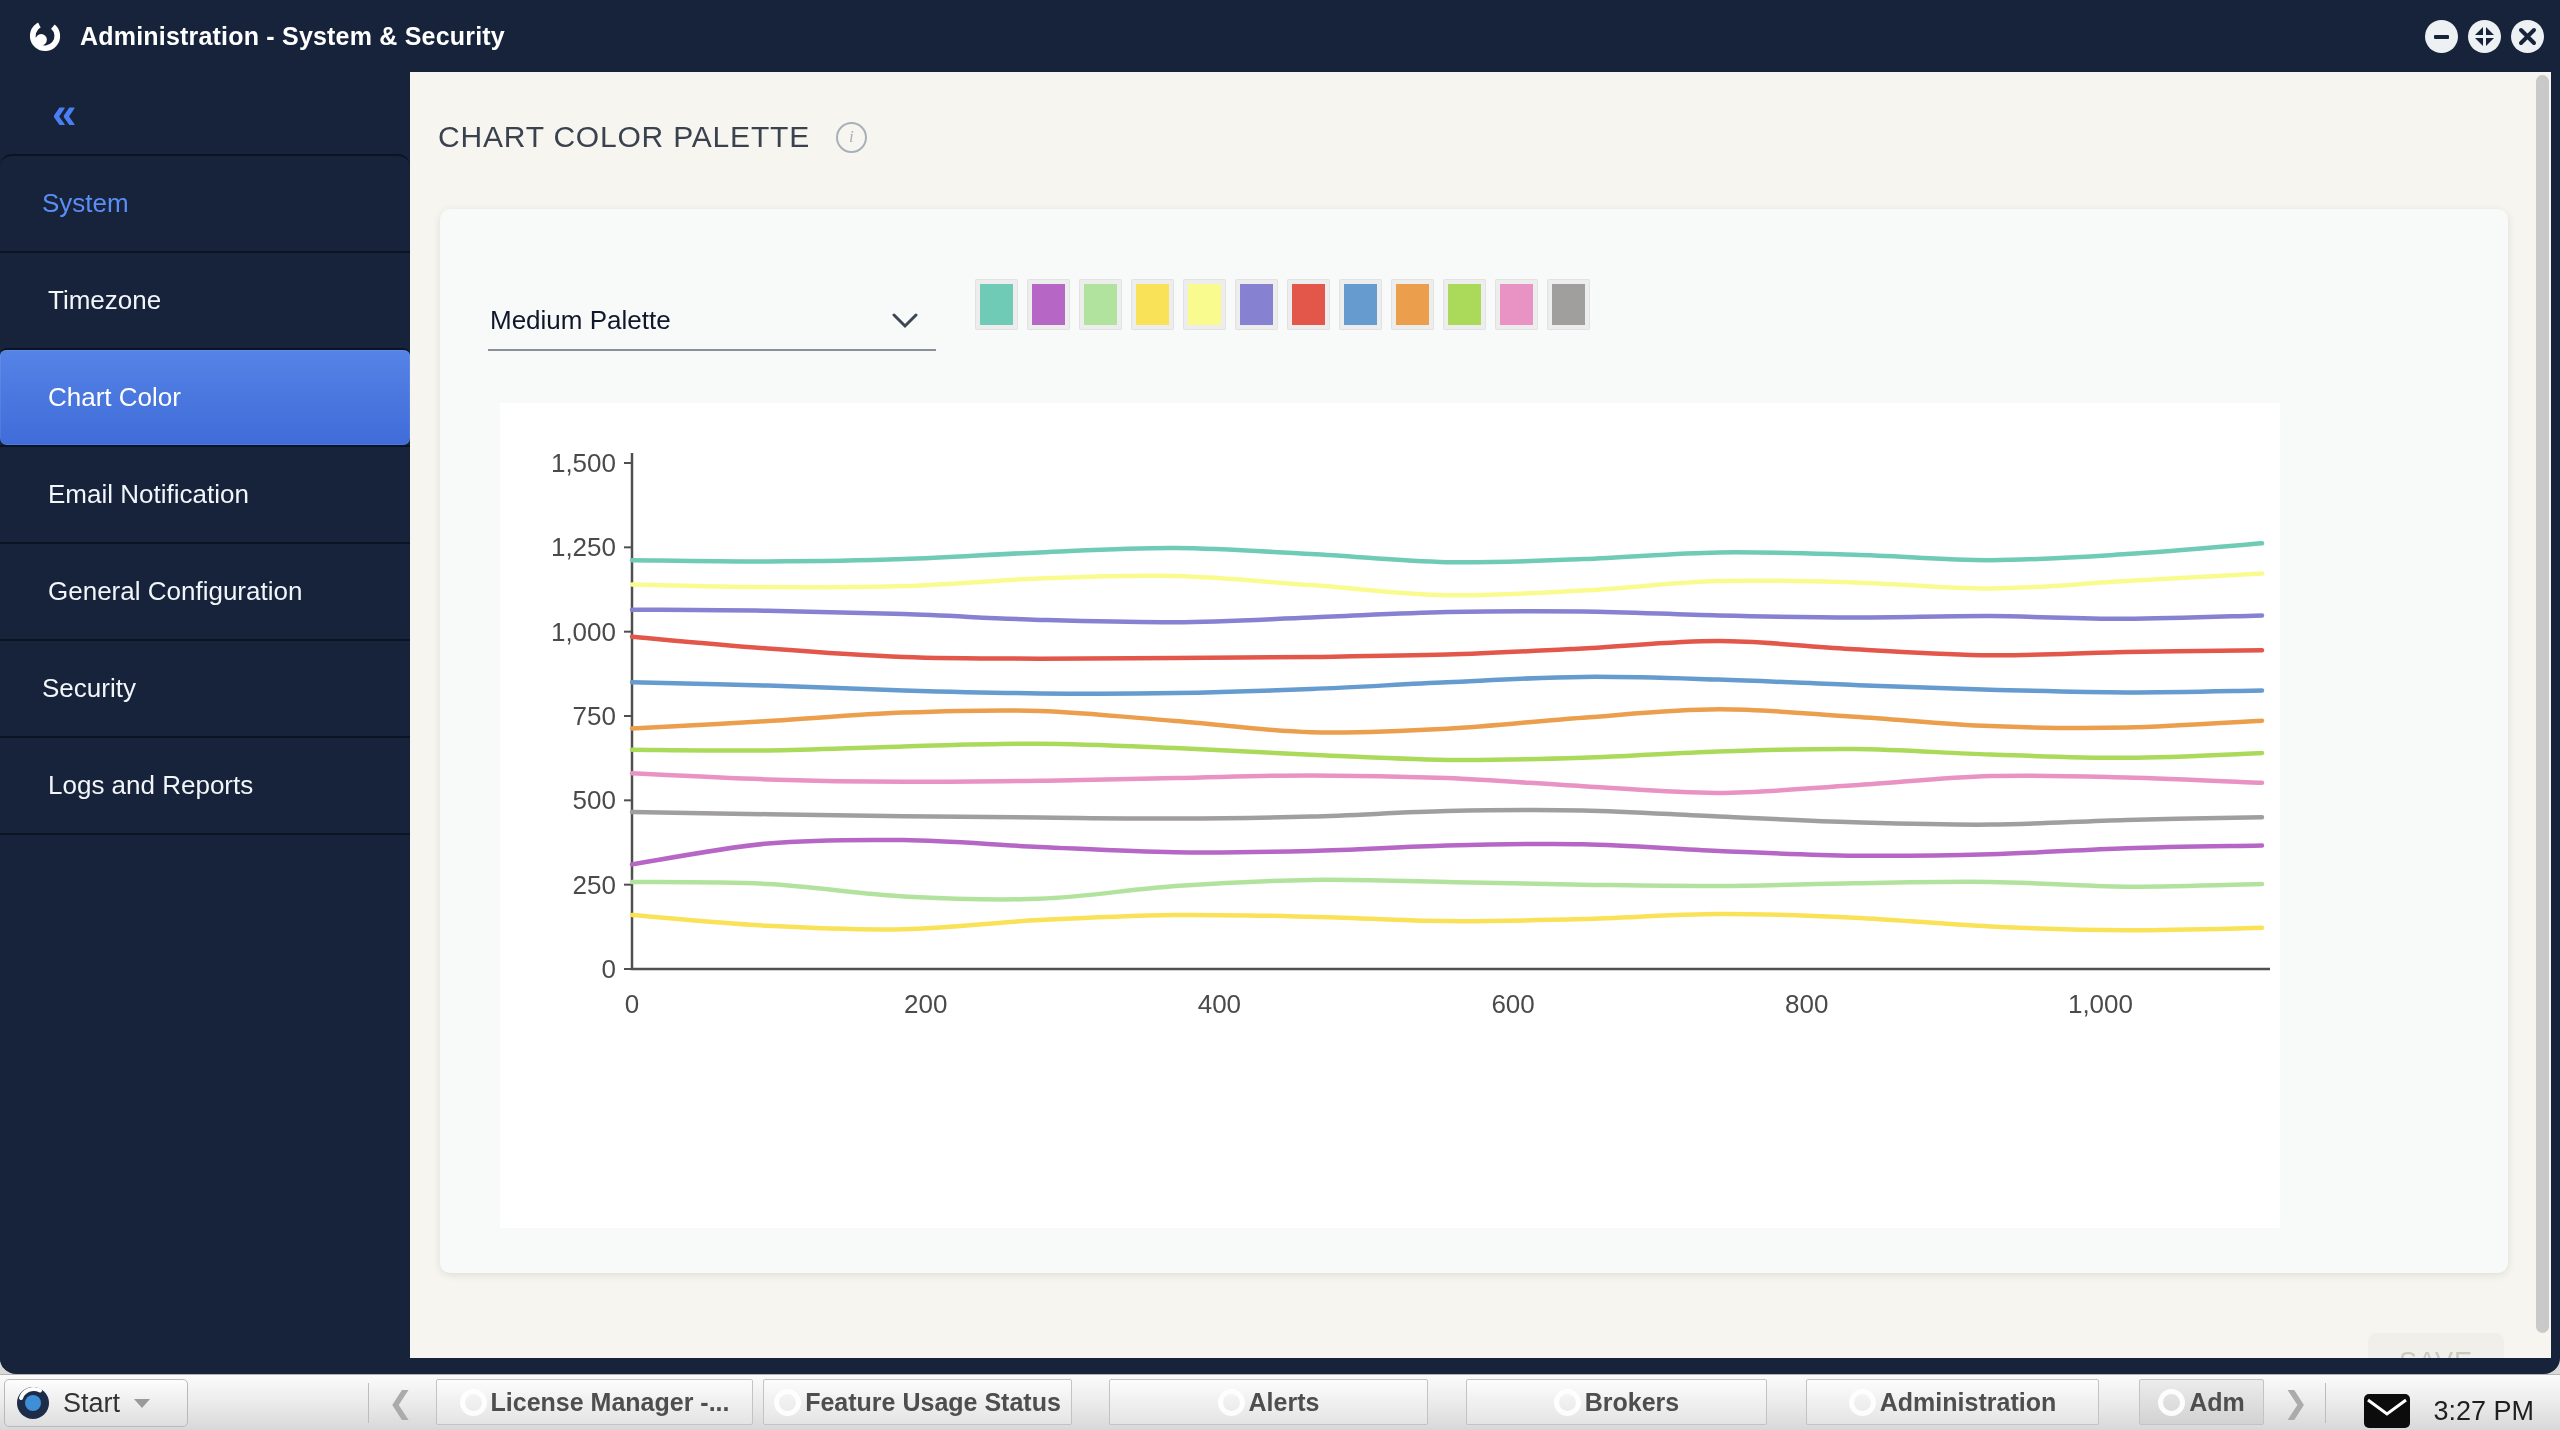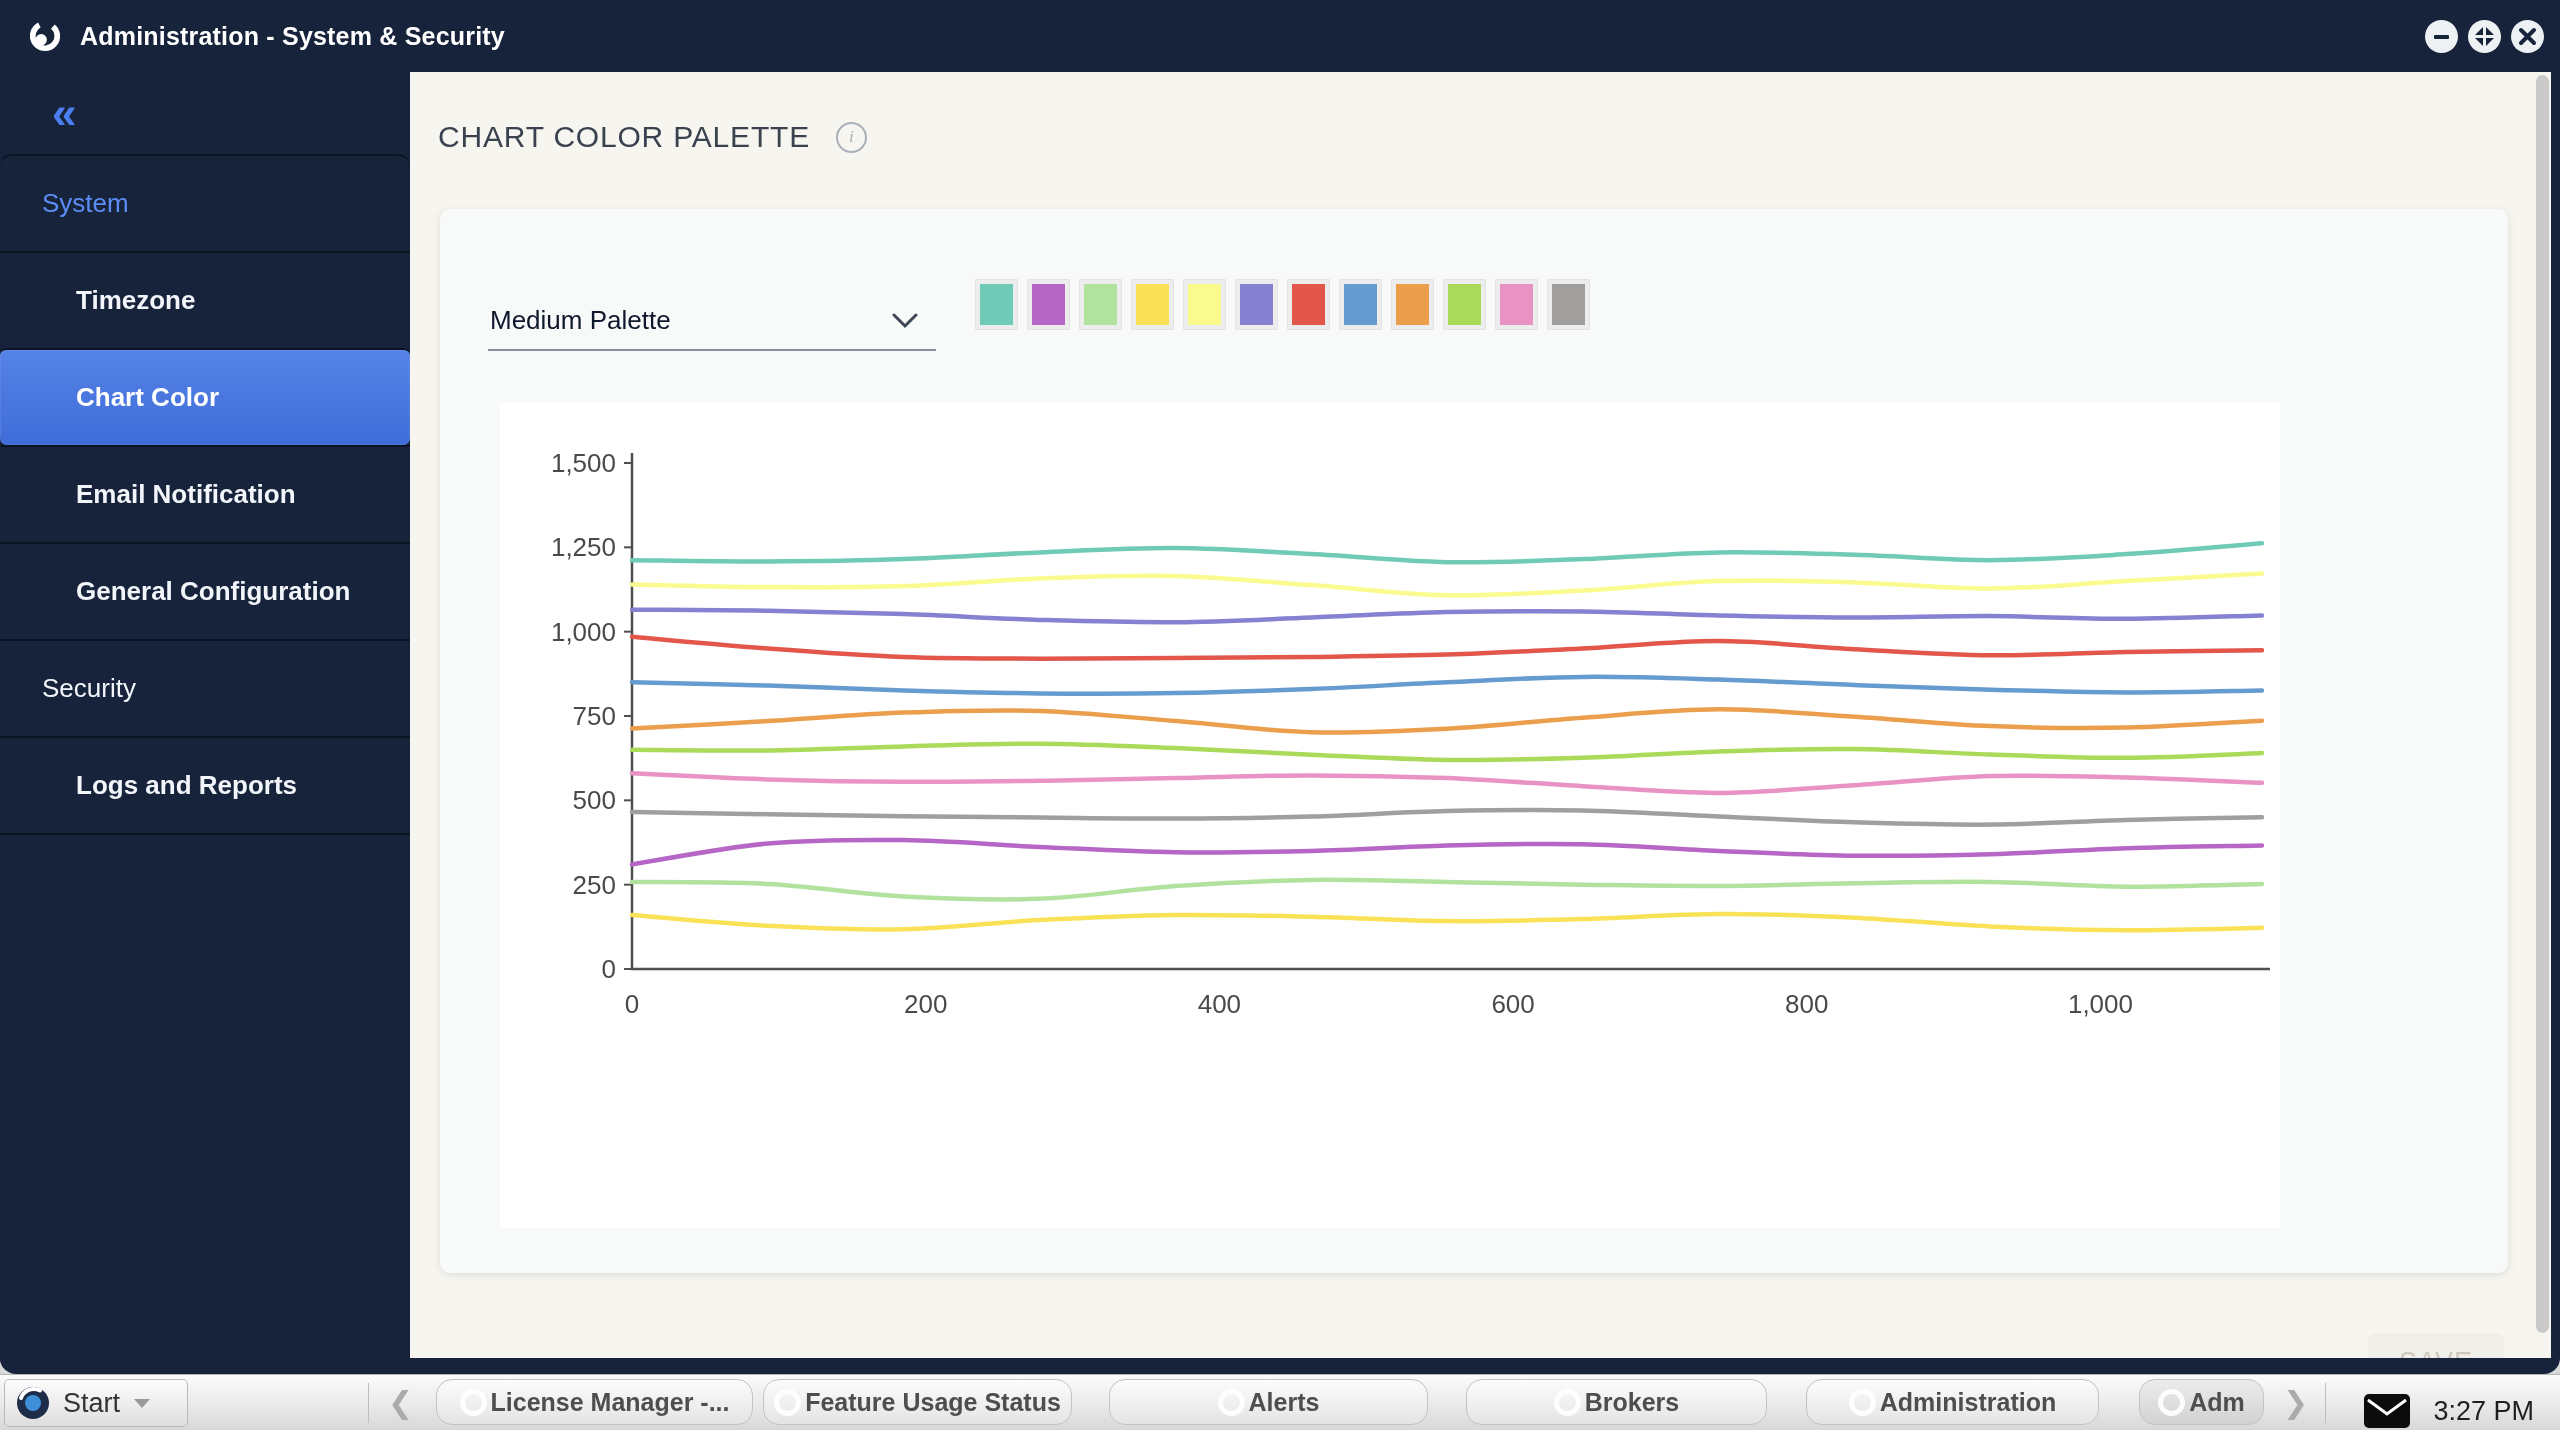--- a/index.html
+++ b/index.html
@@ -18,21 +18,21 @@
   #titlebar .logo{margin-left:28px;width:34px;height:34px;flex:0 0 auto;}
   #titlebar .title{color:#ffffff;font-size:25px;font-weight:bold;margin-left:18px;letter-spacing:.2px;}
   #win-controls{position:absolute;right:16px;top:20px;display:flex;gap:10px;}
   .win-btn{width:33px;height:33px;border-radius:50%;background:#eef1f4;display:flex;align-items:center;justify-content:center;cursor:default;}
   
   #sidebar{position:absolute;left:0;top:72px;width:410px;height:1296px;background:#16233a;}
   #collapse-row{height:82px;display:flex;align-items:center;}
   #collapse-btn{margin-left:52px;color:#4b7ef0;font-size:44px;line-height:40px;font-weight:bold;}
   .side-item{height:95px;line-height:95px;border-top:2px solid #0a1423;color:#f2f5fa;font-size:26px;white-space:nowrap;overflow:hidden;}
   .side-item.section{padding-left:42px;}
-  .side-item.sub{padding-left:76px;font-weight:bold;}
+  .side-item.sub{padding-left:48px;}
   .side-item.section-accent{color:#5b8df5;border-radius:12px;}
   .side-item.selected{
     background:linear-gradient(180deg,#5583e6 0%,#3f6cd8 100%);
     border-radius:7px;border-top:2px solid #0a1423;
     box-shadow:inset 0 0 0 1px rgba(255,255,255,.08);
     color:#ffffff;
   }
   #sidebar .end-divider{border-top:2px solid #0a1423;height:0;}
   
   #main{position:absolute;left:410px;top:72px;width:2141px;height:1286px;background:#f7f5ef;overflow:hidden;}
@@ -62,21 +62,21 @@
   #taskbar{position:absolute;left:0;top:1374px;width:2560px;height:56px;
     background:linear-gradient(180deg,#fbfbfb 0%,#e9e9e9 55%,#d7d7d7 100%);
     border-top:1px solid #b3b3b3;}
   #start-btn{position:absolute;left:4px;top:4px;width:182px;height:46px;border:1px solid #b9b9b9;border-radius:5px;
     background:linear-gradient(180deg,#fdfdfd,#dedede);display:flex;align-items:center;}
   #start-btn .slogo{margin-left:10px;}
   #start-btn .slabel{font-size:27px;color:#333;margin-left:12px;}
   #start-btn .scaret{width:0;height:0;border-left:8px solid transparent;border-right:8px solid transparent;border-top:9px solid #9a9a9a;margin-left:14px;}
   .tb-sep{position:absolute;top:8px;width:1px;height:40px;background:#bdbdbd;}
   .tb-chevron{position:absolute;top:10px;color:#ababab;font-size:30px;font-weight:bold;}
-  .tb-btn{position:absolute;top:4px;height:44px;border:1px solid #c3c3c3;border-radius:16px;
+  .tb-btn{position:absolute;top:4px;height:44px;border:1px solid #c3c3c3;border-radius:2px;
     background:linear-gradient(180deg,#fcfcfc,#e4e4e4);display:flex;align-items:center;justify-content:center;gap:4px;
     font-size:25px;font-weight:bold;color:#4e4e4e;white-space:nowrap;overflow:hidden;}
   .tb-btn.active{background:linear-gradient(180deg,#ececec,#d2d2d2);text-align:center;}
   .ghost{width:27px;height:27px;border-radius:50%;border:5px solid rgba(255,255,255,.9);box-sizing:border-box;flex:0 0 auto;}
   #tray{position:absolute;right:26px;top:0;height:72px;display:flex;align-items:center;gap:22px;}
   #clock{font-size:27px;color:#1f1f1f;}
   svg{display:block;}
 </style>
 </head>
 <body>

